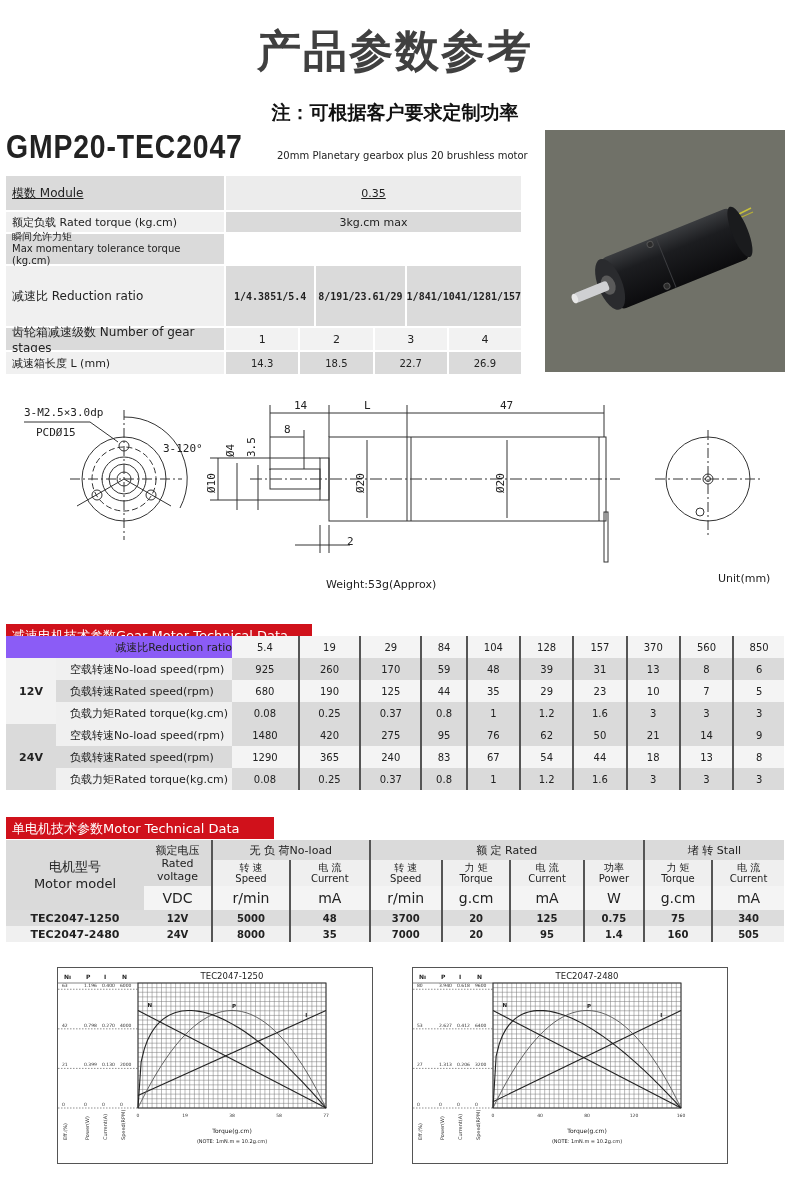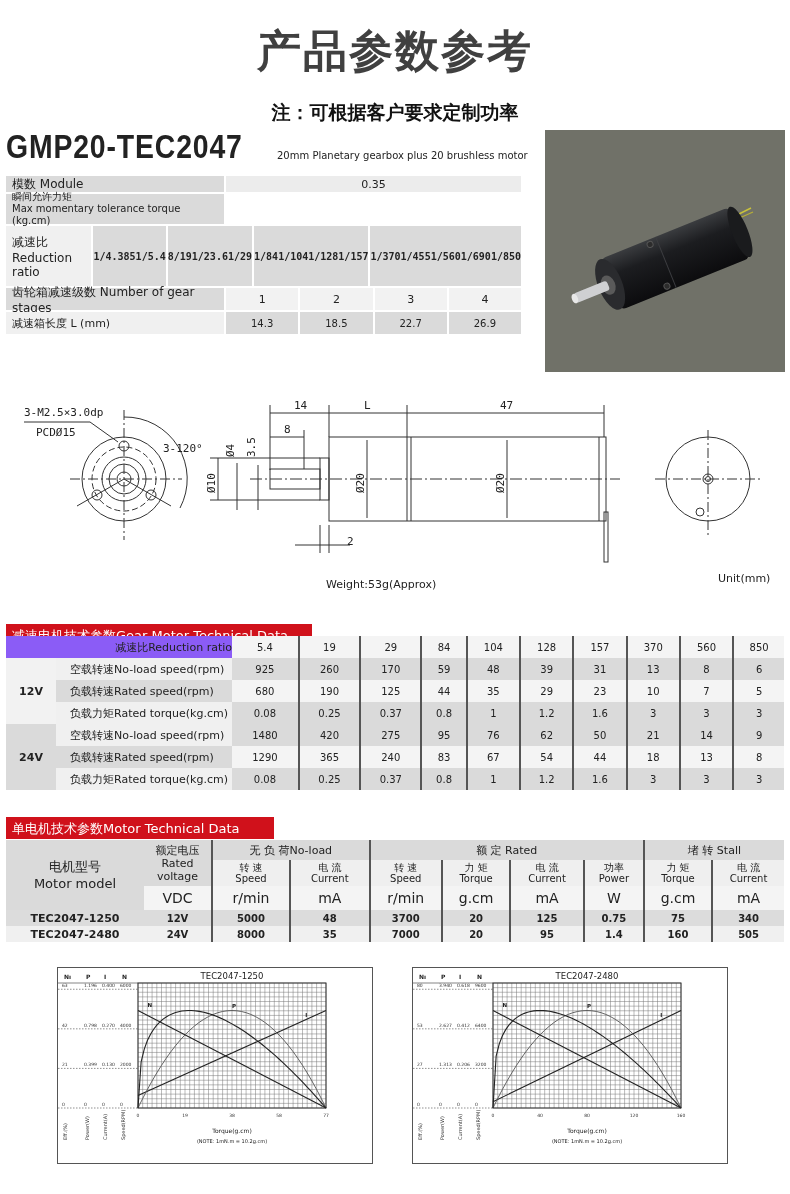--- a/index.html
+++ b/index.html
@@ -76,23 +76,27 @@
       <rect x="22" y="127" width="36" height="10" rx="3" fill="#cfd0d2"></rect>
       <ellipse cx="22" cy="132" rx="3" ry="5" fill="#e8e8e8"></ellipse>
       <line x1="120" y1="105" x2="120" y2="160" stroke="#3c3d40" stroke-width="1"></line>
       <circle cx="112" cy="110" r="3" fill="#2c2c2c" stroke="#555"></circle>
       <circle cx="112" cy="155" r="3" fill="#2c2c2c" stroke="#555"></circle>
     </g>
   </svg>
 </div>
 
 <div class="spec">
-  <div class="srow" style="height:16px;">
+  <div class="srow" style="height:34px;text-decoration:underline;">
     <div class="slabel">模数 Module</div>
     <div class="sval full">0.35</div>
+  </div>
+  <div class="srow" style="height:20px;">
+    <div class="slabel" style="background:#f0f0f0;font-size:11px;">额定负载 Rated torque (kg.cm)</div>
+    <div class="sval dark">3kg.cm max</div>
   </div>
   <div class="srow" style="height:30px;">
     <div class="slabel" style="font-size:10px;line-height:12px;">
       <span>瞬间允许力矩</span>
       <span>Max momentary tolerance torque (kg.cm)</span>
     </div>
   </div>
   <div class="srow" style="height:60px;">
     <div class="slabel" style="background:#f0f0f0;">减速比 Reduction ratio</div>
     <div class="scell" style="background:#dadada;" id="rr0">
@@ -102,27 +106,20 @@
     <div class="scell" style="background:#dadada;" id="rr1">
         <div>8/19</div>
         <div>1/23.6</div>
         <div>1/29</div>
       </div>
     <div class="scell" style="background:#dadada;" id="rr2">
         <div>1/84</div>
         <div>1/104</div>
         <div>1/128</div>
         <div>1/157</div>
-      </div>
-    <div class="scell" style="background:#dadada;" id="rr3">
-        <div>1/370</div>
-        <div>1/455</div>
-        <div>1/560</div>
-        <div>1/690</div>
-        <div>1/850</div>
       </div>
   </div>
   <div class="srow" style="height:22px;">
     <div class="slabel">齿轮箱减速级数 Number of gear stages</div>
     <div class="scell" style="background:#f2f2f2;font-family:'DejaVu Sans',sans-serif;font-weight:normal;font-size:11px;">1</div>
     <div class="scell" style="background:#f2f2f2;font-family:'DejaVu Sans',sans-serif;font-weight:normal;font-size:11px;">2</div>
     <div class="scell" style="background:#f2f2f2;font-family:'DejaVu Sans',sans-serif;font-weight:normal;font-size:11px;">3</div>
     <div class="scell" style="background:#f2f2f2;font-family:'DejaVu Sans',sans-serif;font-weight:normal;font-size:11px;">4</div>
   </div>
   <div class="srow" style="height:22px;">

